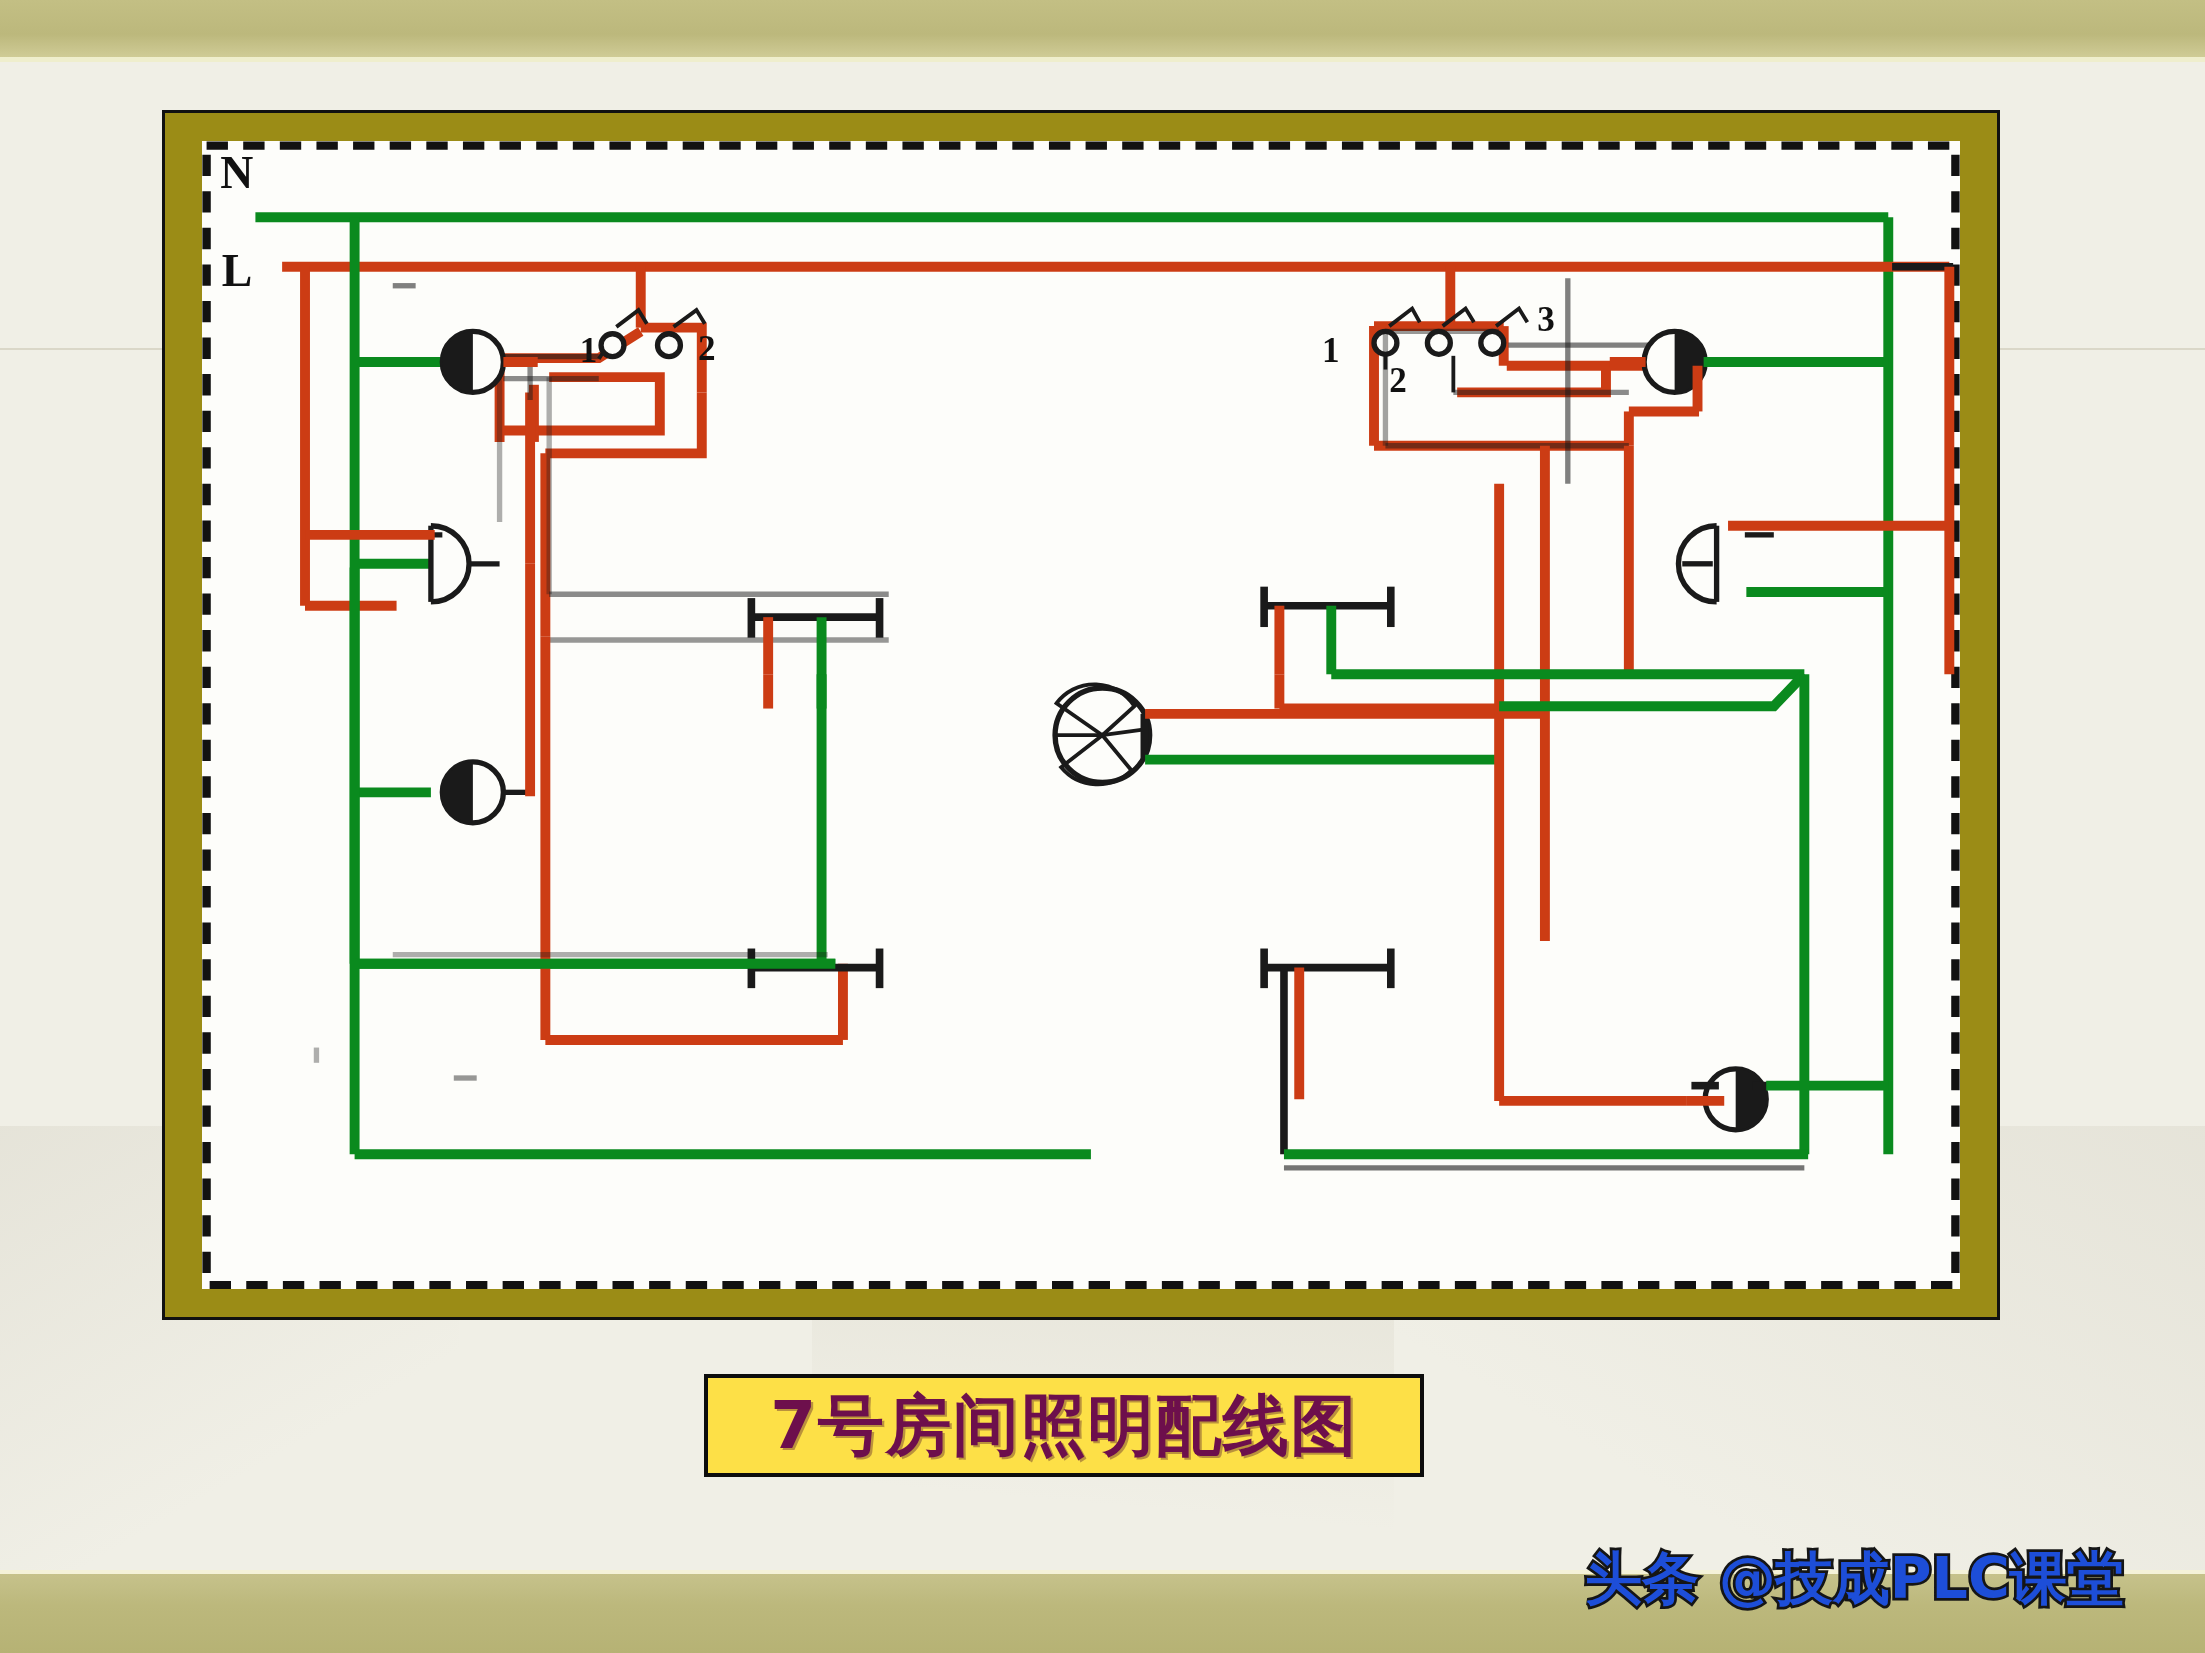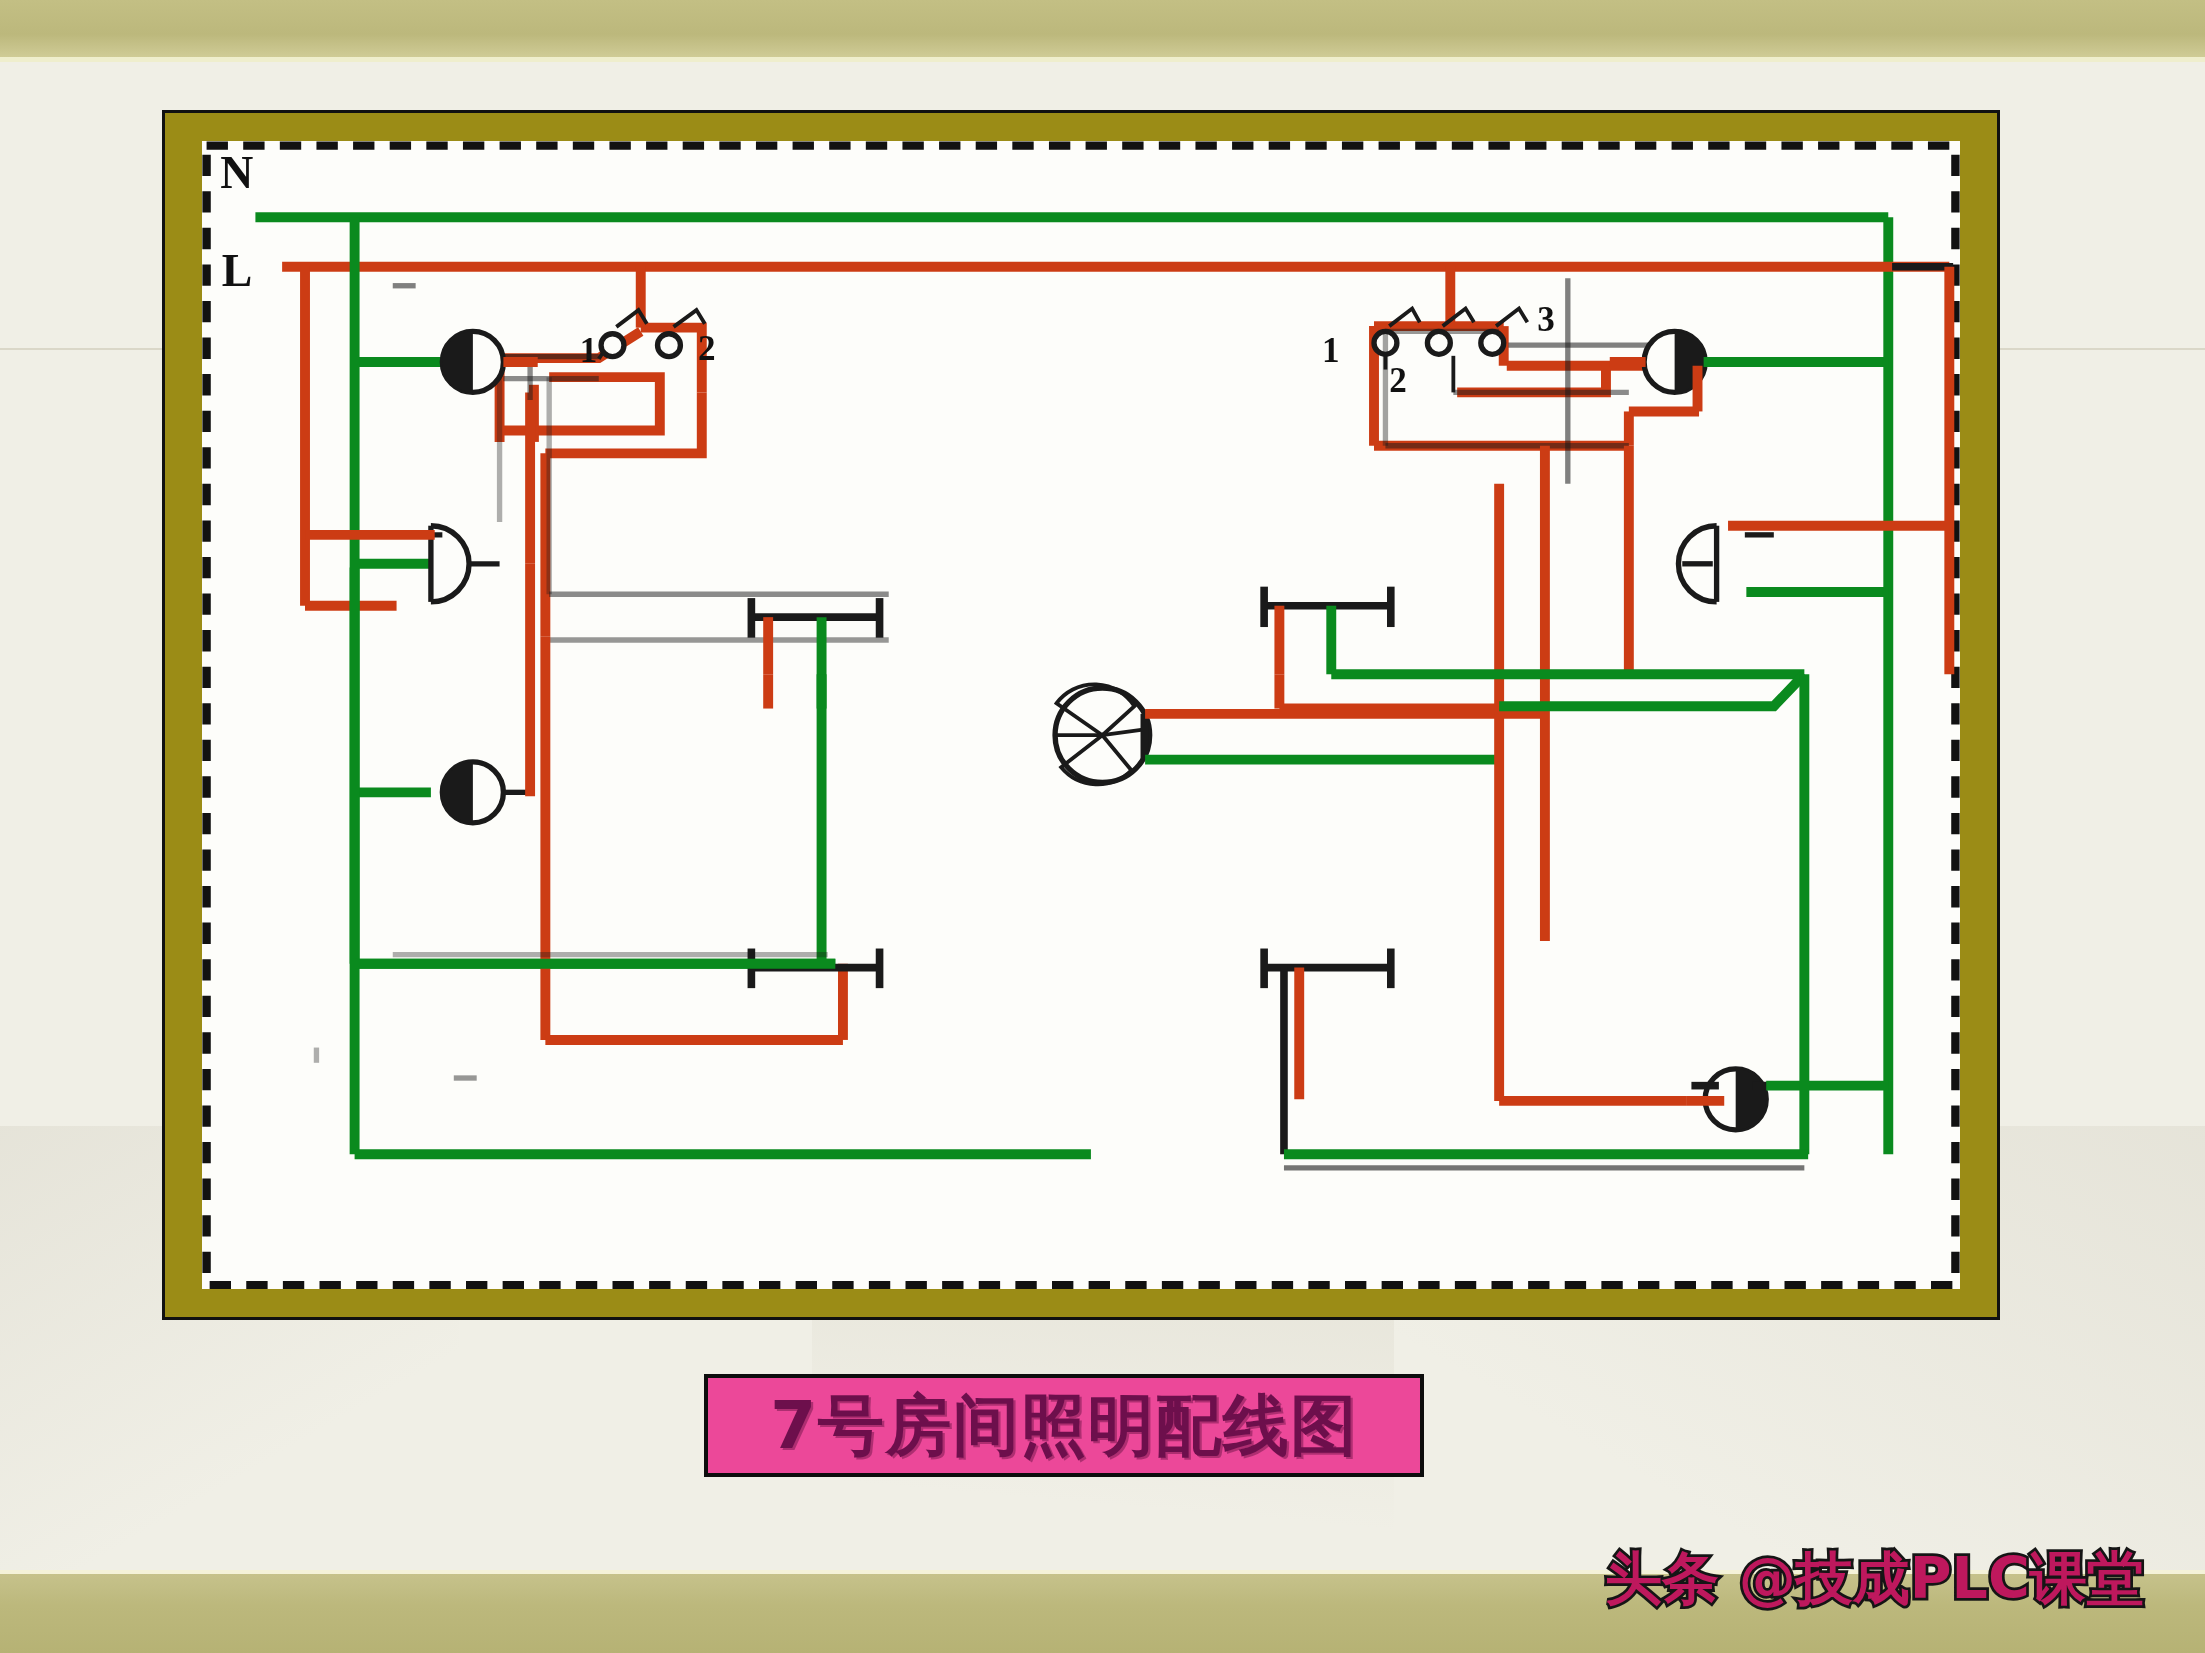--- a/index.html
+++ b/index.html
@@ -55,44 +55,43 @@
   #diagram-inner{
     position:absolute;left:37px;top:27.6px;right:37px;bottom:27.6px;
     background:#fdfdfa;
     box-sizing:border-box;
   }
   #schematic{position:absolute;left:0;top:0;width:100%;height:100%;display:block;}
 
   
   #caption-box{
     position:absolute;left:704px;top:1374px;width:720px;height:103px;
-    background:#ec4899;
+    background:#fde047;
     border:4.6px solid #0d0d0d;
     box-sizing:border-box;
     display:flex;align-items:center;justify-content:center;
   }
   #caption-text{
     font-family:"DejaVu Sans",sans-serif;
     font-size:66px;font-weight:bold;
     color:#6d0f4c;
     letter-spacing:1.5px;
     text-shadow:2.3px 2.3px 0 rgba(60,0,40,.35);
     white-space:nowrap;
   }
 
   
   #watermark{
     position:absolute;left:1585px;top:1541px;
     font-family:"DejaVu Sans",sans-serif;
     font-size:57px;font-weight:bold;
-    color:#be185d;
+    color:#1d4ed8;
     white-space:nowrap;
     -webkit-text-stroke:5.4px #151515;
     paint-order:stroke fill;
-    margin-left:20px;
   }
 </style>
 </head>
 <body>
 
 <div id="band-top"></div>
 <div id="band-top-line"></div>
 <div id="crease-a"></div>
 <div id="crease-b"></div>
 <div id="crease-c"></div>

